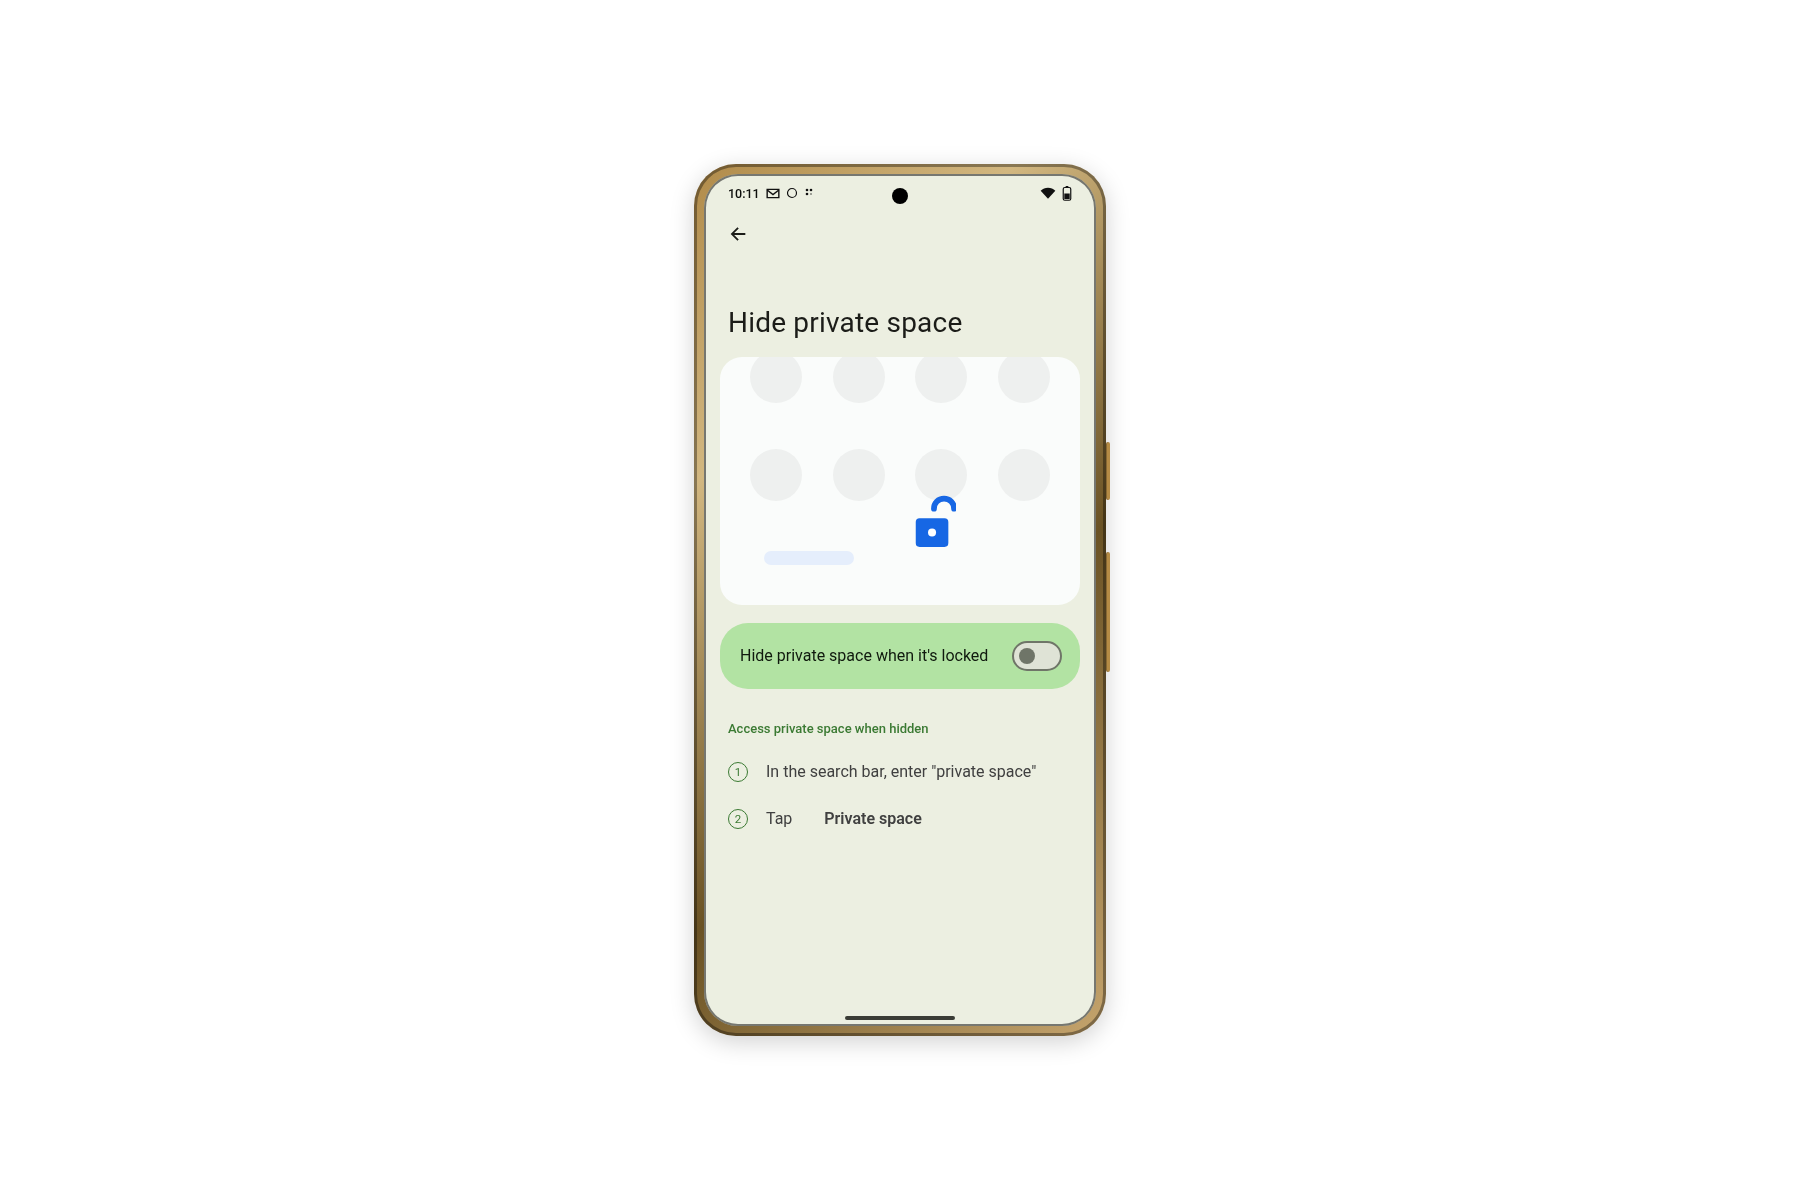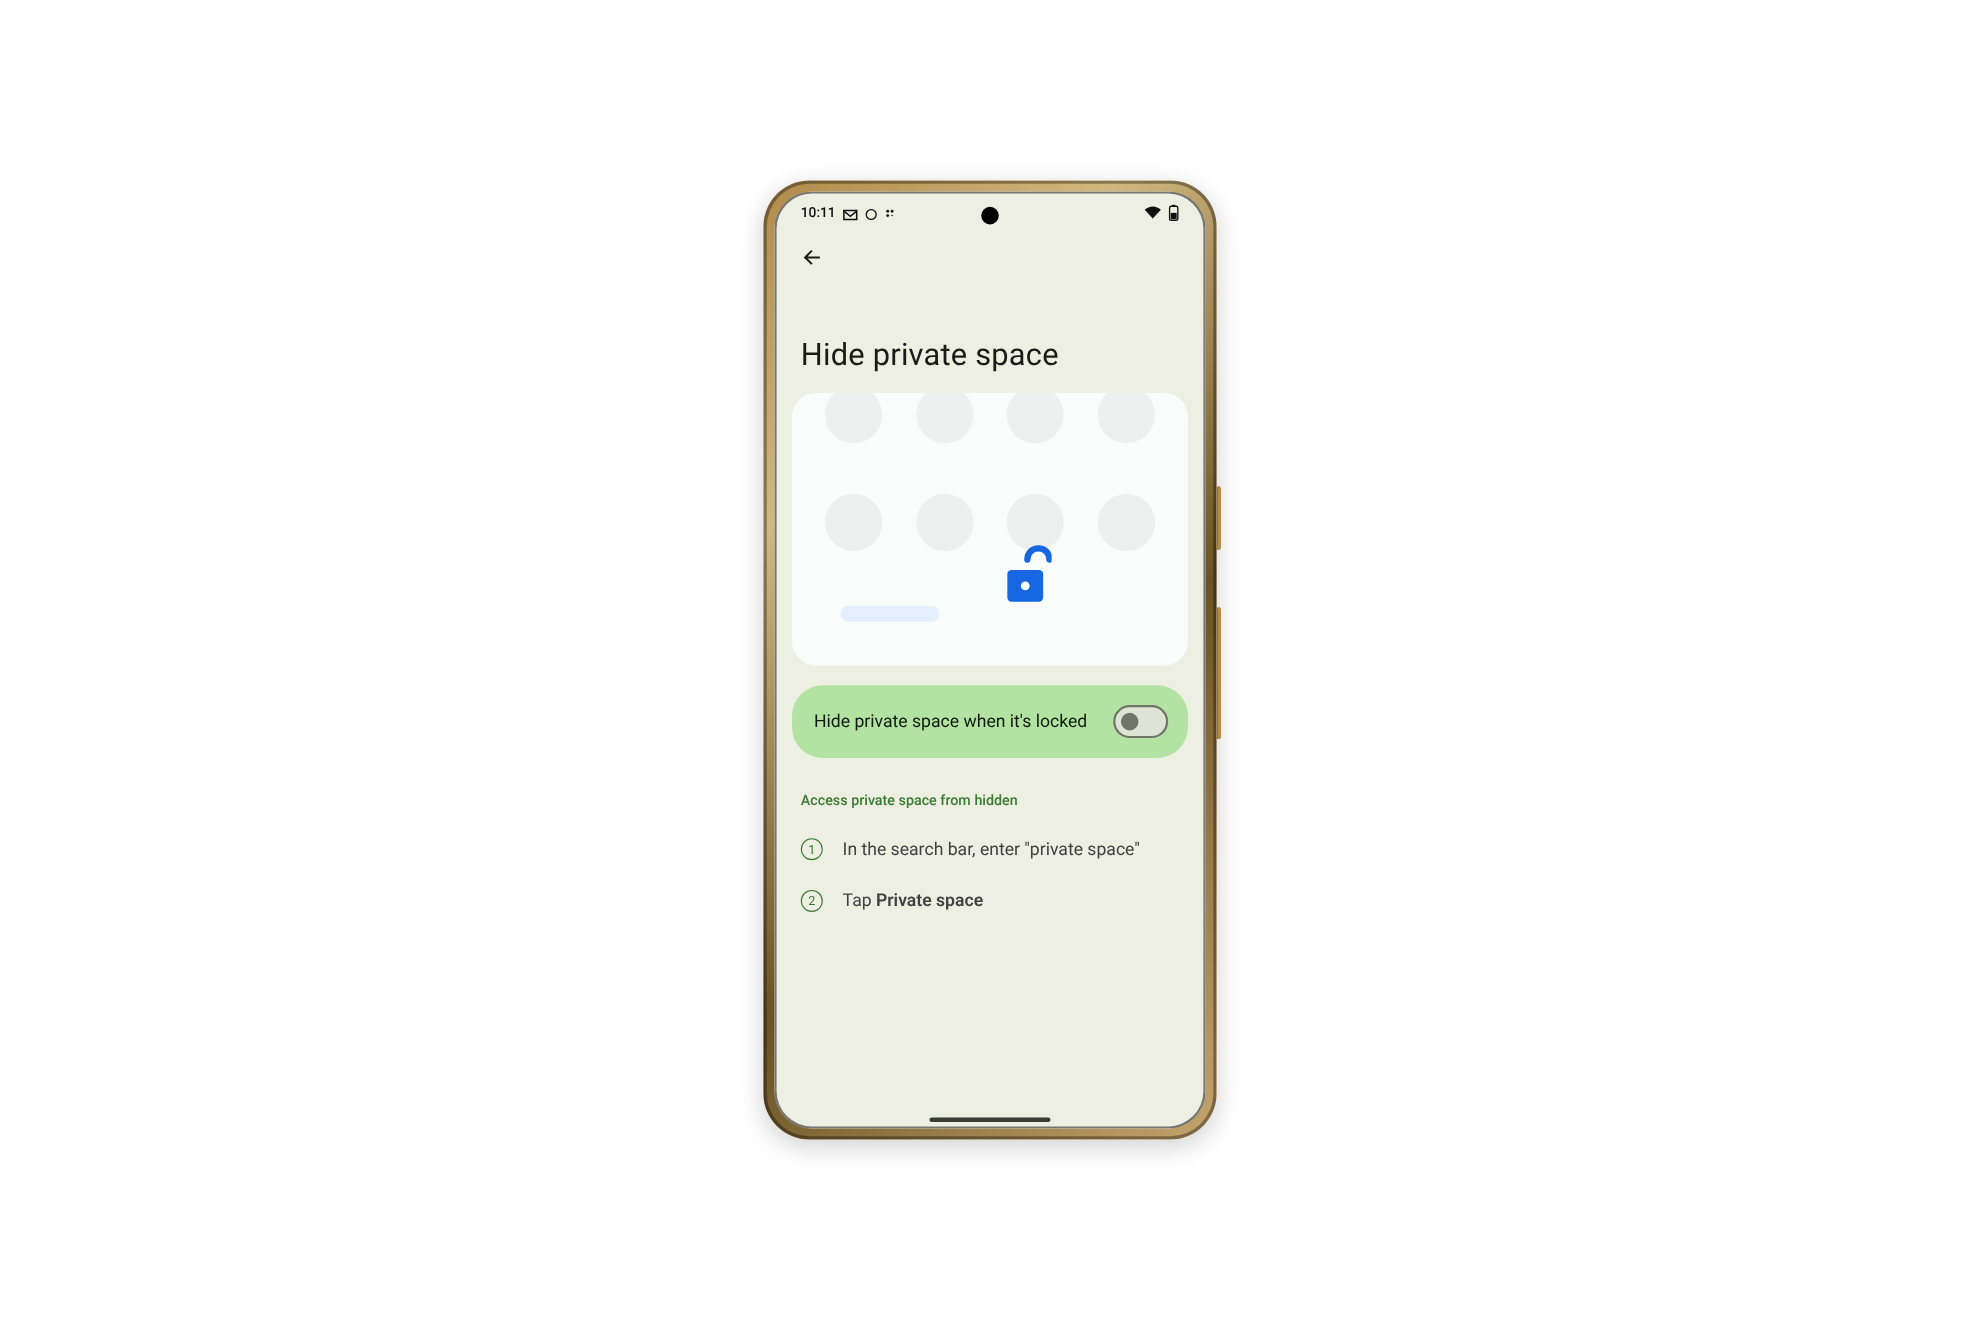--- a/index.html
+++ b/index.html
@@ -31,21 +31,21 @@
   .camera-hole {
     position: absolute; top: 14px; left: 50%; transform: translateX(-50%);
     width: 16px; height: 16px; border-radius: 50%; background: #000;
   }
 
   
   .status-bar {
     height: 38px; display:flex; align-items:center; padding: 0 24px;
     font-size: 12.5px; font-weight: 500; color:#0e0f0c;
   }
-  .status-left { display:flex; align-items:flex-end; gap:6px; }
+  .status-left { display:flex; align-items:center; gap:6px; }
   .status-right { margin-left:auto; display:flex; align-items:center; gap:6px; }
   .mini-icon svg { display:block; }
 
   
   .app-bar { padding: 4px 16px 24px; }
   .back-btn { width:36px; height:36px; border:none; background:transparent; display:flex; align-items:center; justify-content:center; border-radius:18px; cursor:pointer; }
   .back-btn svg { width:22px; height:22px; }
 
   .content { padding: 0 16px 4px; height: calc(100% - 38px - 64px); overflow:hidden; }
   .page-title { font-size: 28px; font-weight: 400; color:#1b1c18; letter-spacing:.2px; padding: 30px 8px 18px; }
@@ -80,21 +80,21 @@
   .desc { font-size:13px; line-height:1.45; color:#454a41; padding: 24px 8px 0; }
 
   .section-head { font-size:13px; font-weight:500; color:#3b7a33; padding: 32px 8px 12px; }
 
   .step { display:flex; gap:18px; padding: 12px 8px; align-items:flex-start; }
   .step-num {
     width:20px; height:20px; border:1.6px solid #3b7a33; border-radius:50%;
     display:flex; align-items:center; justify-content:center; font-size:11.5px; color:#3b7a33; flex-shrink:0; margin-top:2px;
   }
   .step-text { font-size:16px; line-height:1.45; color:#404040; }
-  .step-text b { font-weight:600; }
+  .step-text b { font-weight:600;margin-left:28px; }
 
   .nav-pill { position:absolute; bottom:6px; left:50%; transform:translateX(-50%); width:110px; height:4px; border-radius:2px; background:#1b1c18; opacity:.85; }
 </style>
 </head>
 <body>
 
 <div class="stage">
   <div class="phone">
     <div class="side-btn small"></div>
     <div class="side-btn big"></div>
@@ -175,21 +175,21 @@
         </div>
 
         <div class="toggle-card">
           <div class="toggle-label">Hide private space when it's locked</div>
           <div class="switch" role="switch" aria-checked="false">
             <div class="knob"></div>
           </div>
         </div>
 
 
-        <div class="section-head">Access private space from hidden</div>
+        <div class="section-head">Access private space when hidden</div>
 
         <div class="step">
           <div class="step-num">1</div>
           <div class="step-text">
             <span>In the search bar, enter "private space"</span><b></b>
           </div>
         </div>
         <div class="step">
           <div class="step-num">2</div>
           <div class="step-text">

